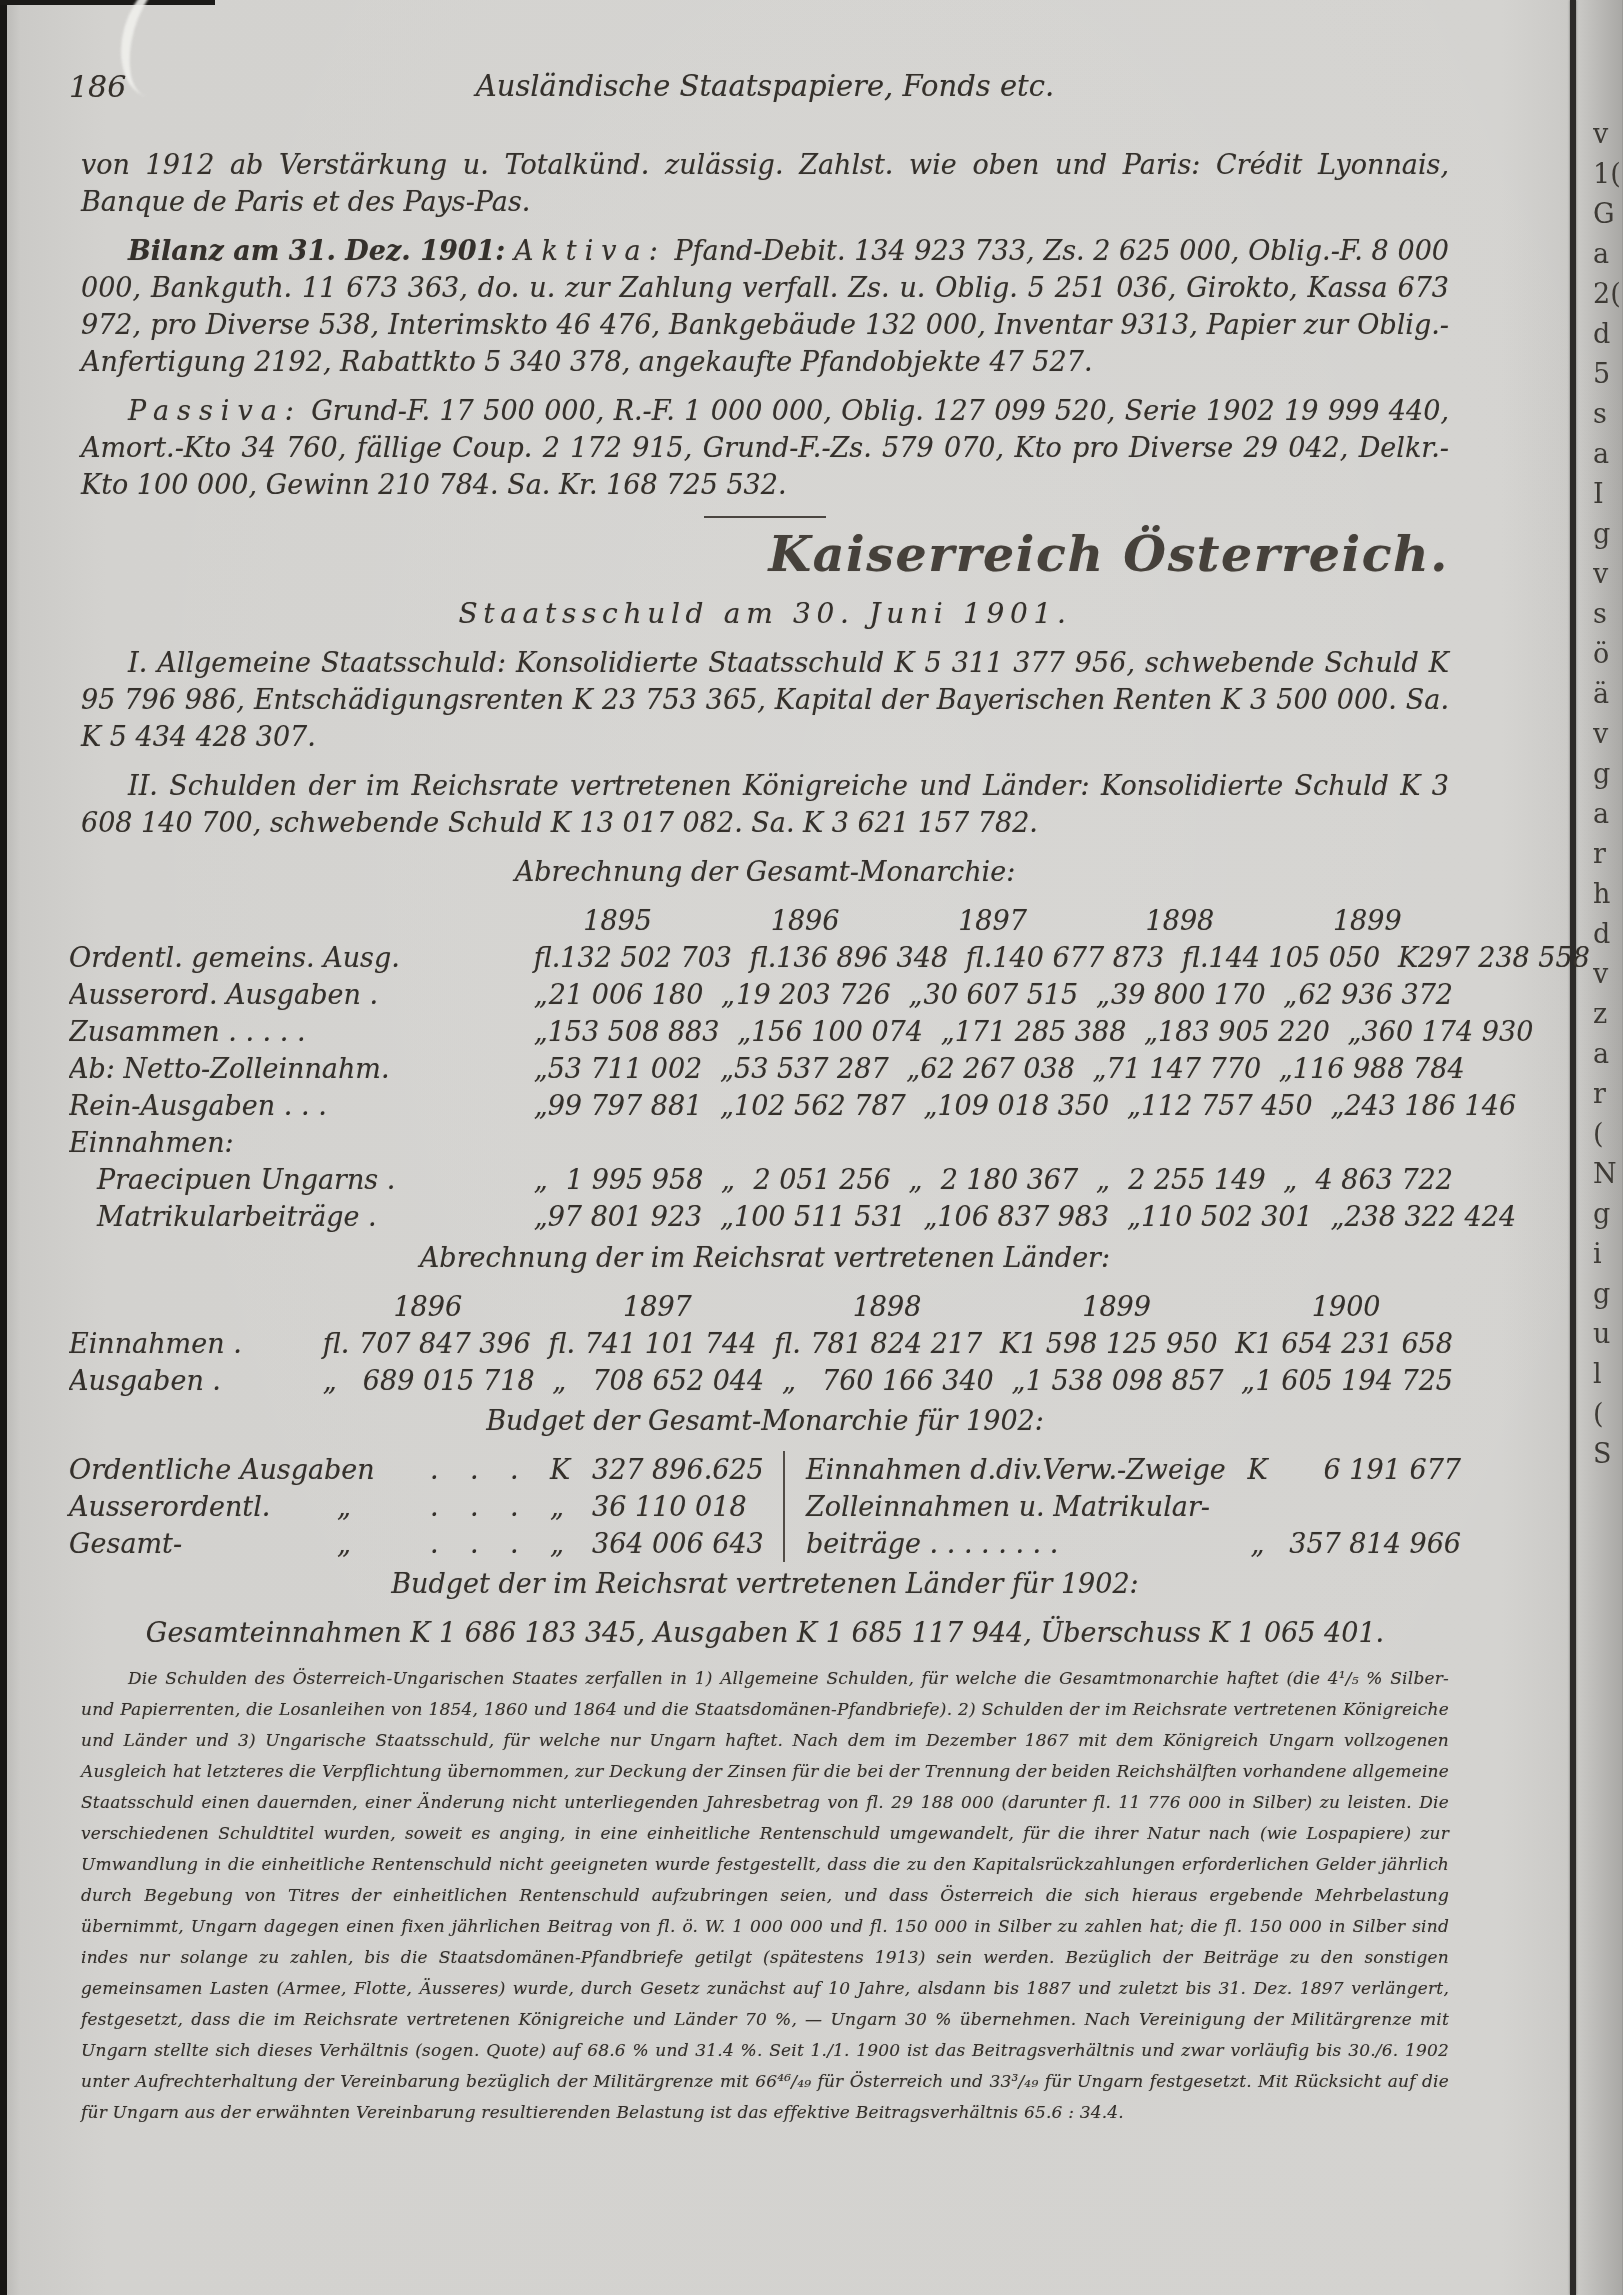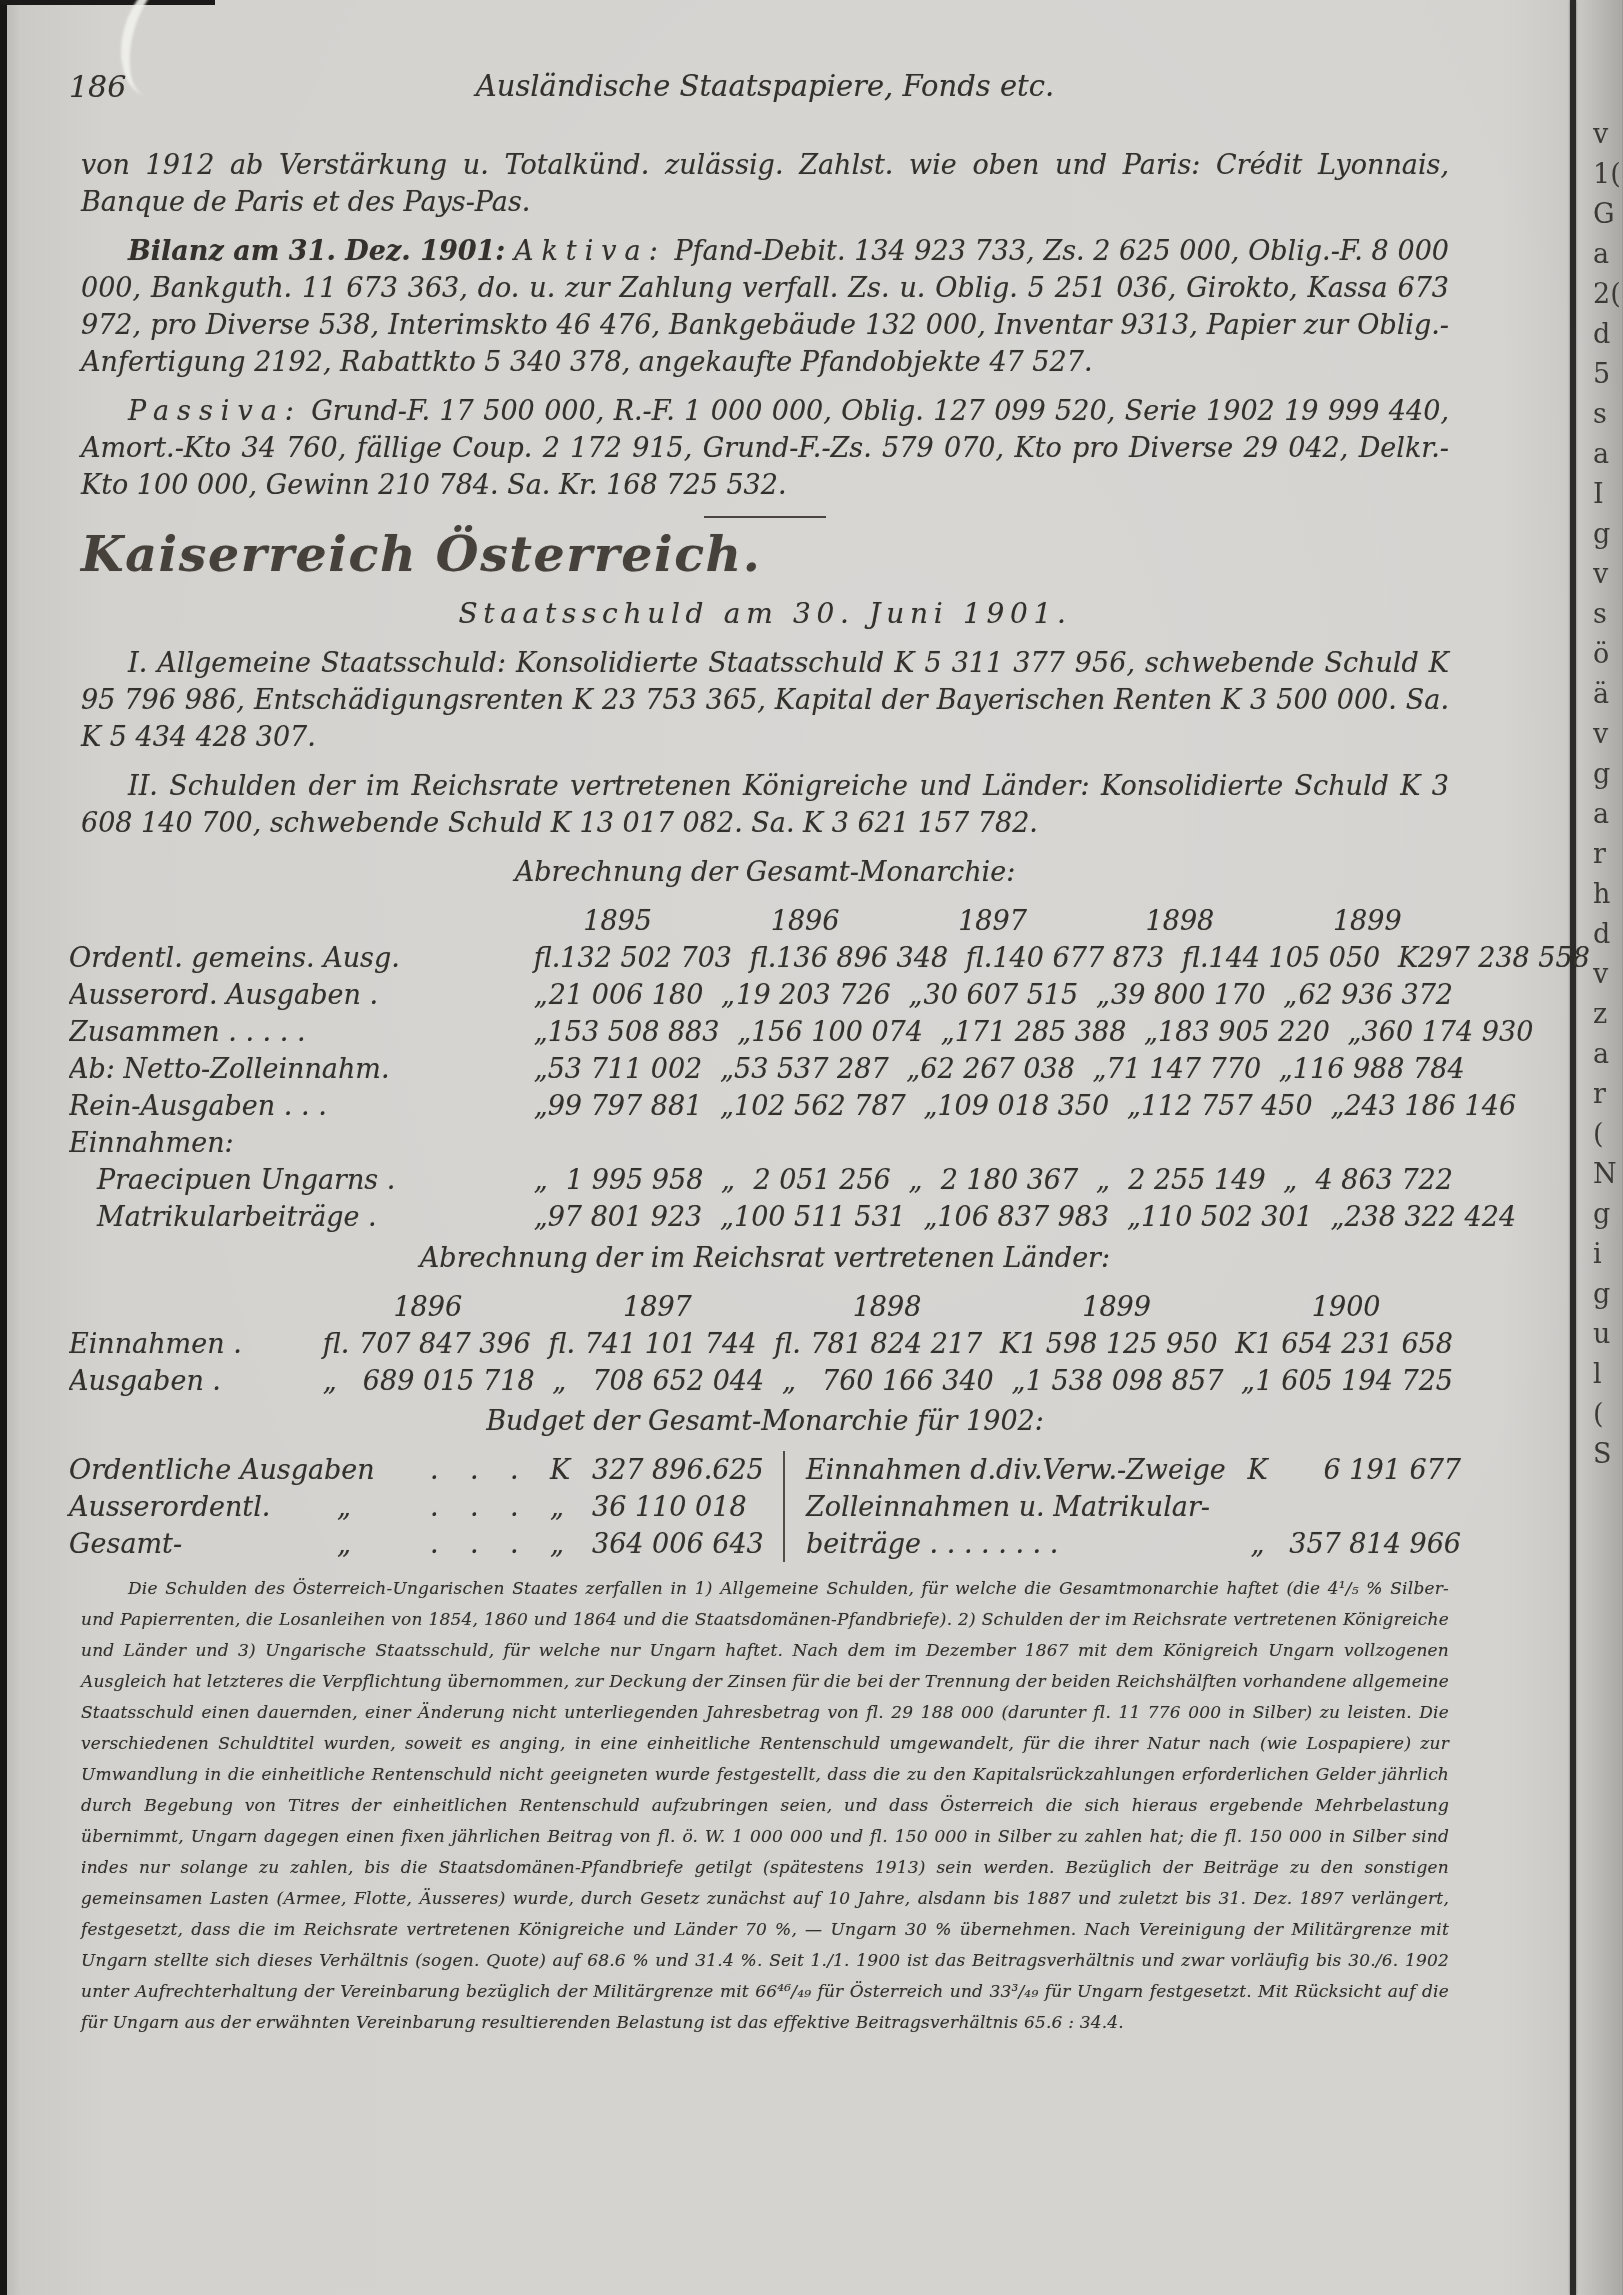--- a/index.html
+++ b/index.html
@@ -29,21 +29,21 @@
   .pageno{position:absolute;left:0;top:0;font-size:30px;}
   .runhead{text-align:center;font-size:29px;}
 
   p{margin:12px;}
   .indent{text-indent:47px;}
   .noindent{text-indent:0;}
   b{font-weight:700;}
   .sperr{letter-spacing:8px;}
 
   .divider{width:122px;height:2.4px;background:#4a4540;margin:13px auto 8px auto;}
-  .sec-title{text-align:left;font-size:49px;line-height:57px;font-weight:700;color:#46413b;
+  .sec-title{text-align:right;font-size:49px;line-height:57px;font-weight:700;color:#46413b;
              letter-spacing:1.6px;text-indent:0;margin-top:3.2px;}
   .sec-sub{text-align:center;font-size:28px;letter-spacing:5.7px;text-indent:0;margin-top:6.5px;margin-bottom:8px;}
 
   .ftitle{text-align:center;text-indent:0;margin-top:3.2px;}
   .trow{display:grid;grid-template-columns:455px repeat(5,1fr);}
   .trow .tlabel{white-space:nowrap;overflow:hidden;}
   .tcell{display:flex;justify-content:space-between;align-items:flex-start;padding:0 8px 0 9.7px;white-space:nowrap;}
   .tyear{text-align:center;}
   .ind1 .tlabel{padding-left:28px;}
   .t2 .trow{grid-template-columns:244px repeat(5,1fr);}
@@ -414,18 +414,22 @@
           </div>
           <div class="brow">
             <span class="brlabel">beiträge .   .   .   .   .   .   .   .</span>
             <span class="brpre">„</span>
             <span class="brval">357 814 966</span>
           </div>
         </div>
       </div>
     </div>
 
+    <div>
+      <p class="ftitle">Budget der im Reichsrat vertretenen Länder für 1902:</p>
+      <p class="centerline">Gesamteinnahmen K 1 686 183 345, Ausgaben K 1 685 117 944, Überschuss K 1 065 401.</p>
+    </div>
 
     <p class="mainpara">Die Schulden des Österreich-Ungarischen Staates zerfallen in 1) Allgemeine Schulden, für welche die Gesamtmonarchie haftet (die 4¹/₅ % Silber- und Papierrenten, die Losanleihen von 1854, 1860 und 1864 und die Staatsdomänen-Pfandbriefe).  2) Schulden der im Reichsrate vertretenen Königreiche und Länder und 3) Ungarische Staatsschuld, für welche nur Ungarn haftet.  Nach dem im Dezember 1867 mit dem Königreich Ungarn vollzogenen Ausgleich hat letzteres die Verpflichtung übernommen, zur Deckung der Zinsen für die bei der Trennung der beiden Reichshälften vorhandene allgemeine Staatsschuld einen dauernden, einer Änderung nicht unterliegenden Jahresbetrag von fl. 29 188 000 (darunter fl. 11 776 000 in Silber) zu leisten.  Die verschiedenen Schuldtitel wurden, soweit es anging, in eine einheitliche Rentenschuld umgewandelt, für die ihrer Natur nach (wie Lospapiere) zur Umwandlung in die einheitliche Rentenschuld nicht geeigneten wurde festgestellt, dass die zu den Kapitalsrückzahlungen erforderlichen Gelder jährlich durch Begebung von Titres der einheitlichen Rentenschuld aufzubringen seien, und dass Österreich die sich hieraus ergebende Mehrbelastung übernimmt, Ungarn dagegen einen fixen jährlichen Beitrag von fl. ö. W. 1 000 000 und fl. 150 000 in Silber zu zahlen hat; die fl. 150 000 in Silber sind indes nur solange zu zahlen, bis die Staatsdomänen-Pfandbriefe getilgt (spätestens 1913) sein werden.  Bezüglich der Beiträge zu den sonstigen gemeinsamen Lasten (Armee, Flotte, Äusseres) wurde, durch Gesetz zunächst auf 10 Jahre, alsdann bis 1887 und zuletzt bis 31. Dez. 1897 verlängert, festgesetzt, dass die im Reichsrate vertretenen Königreiche und Länder 70 %, — Ungarn 30 % übernehmen.  Nach Vereinigung der Militärgrenze mit Ungarn stellte sich dieses Verhältnis (sogen. Quote) auf 68.6 % und 31.4 %.  Seit 1./1. 1900 ist das Beitragsverhältnis und zwar vorläufig bis 30./6. 1902 unter Aufrechterhaltung der Vereinbarung bezüglich der Militärgrenze mit 66⁴⁶/₄₉ für Österreich und 33³/₄₉ für Ungarn festgesetzt.  Mit Rücksicht auf die für Ungarn aus der erwähnten Vereinbarung resultierenden Belastung ist das effektive Beitragsverhältnis 65.6 : 34.4.</p>
 
   </div>
 </div>
 
 
 </body></html>

